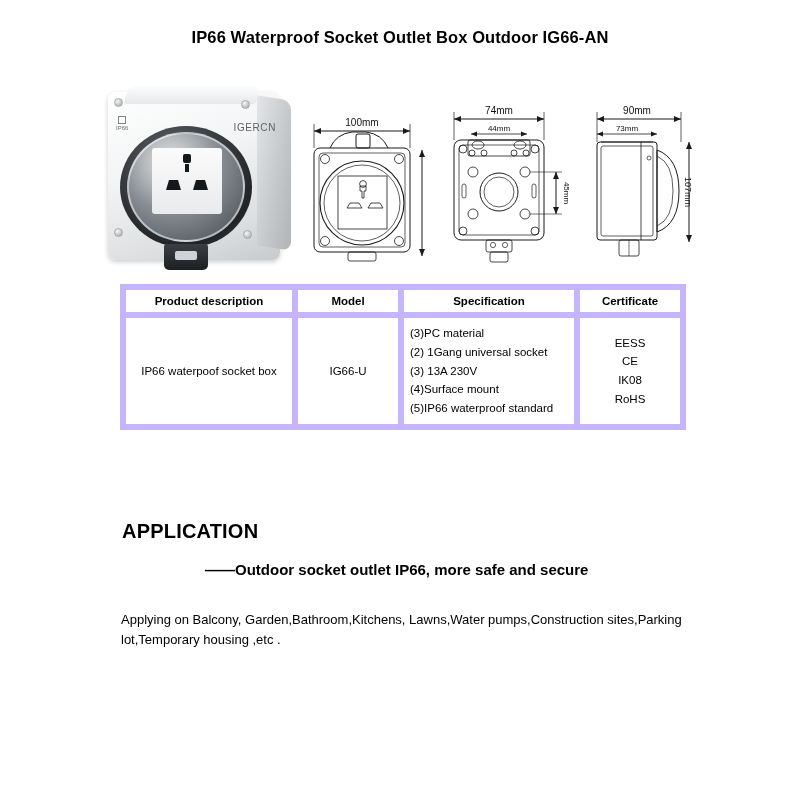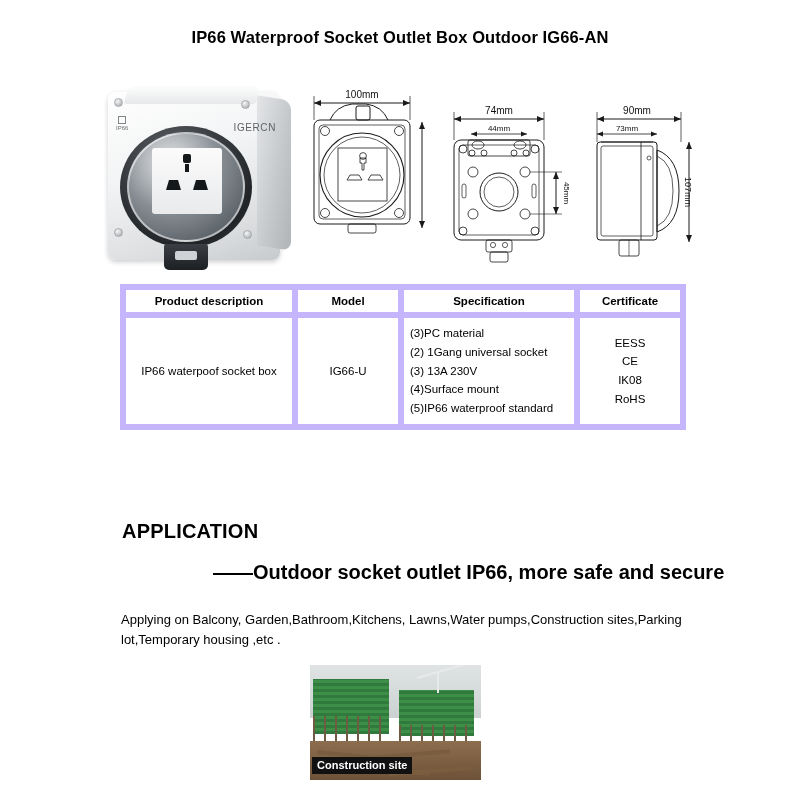--- a/index.html
+++ b/index.html
@@ -156,22 +156,22 @@
 
   
   .app-heading {
     position: absolute;
     left: 122px; top: 520px;
     font-size: 20px; font-weight: bold;
     letter-spacing: .2px;
   }
   .app-sub {
     position: absolute;
-    left: 213px; top: 561px;
-    font-size: 20px; font-weight: bold;
+    left: 205px; top: 561px;
+    font-size: 15px; font-weight: bold;
     white-space: nowrap;
   }
   .app-para {
     position: absolute;
     left: 121px; top: 610px;
     width: 562px;
     font-size: 13px;
     line-height: 1.52;
   }
 
@@ -305,21 +305,21 @@
   <div class="clear-cover"></div>
   <div class="socket-face">
     <div class="pin earth"></div>
     <div class="pin earth2"></div>
     <div class="pin l"></div>
     <div class="pin r"></div>
   </div>
   <div class="latch"></div>
 </div>
 
-<div class="tech" style="left:300px; top:76px;">
+<div class="tech" style="left:300px; top:104px;">
   <svg width="130" height="175" viewBox="0 0 130 175">
     <g stroke="#1a1a1a" fill="none" stroke-width="1">
 
       <line x1="14" y1="27" x2="110" y2="27"></line>
       <path d="M14 27 l7 -3 v6 z" fill="#1a1a1a" stroke="none"></path>
       <path d="M110 27 l-7 -3 v6 z" fill="#1a1a1a" stroke="none"></path>
       <line x1="14" y1="20" x2="14" y2="44" stroke-width=".7"></line>
       <line x1="110" y1="20" x2="110" y2="44" stroke-width=".7"></line>
 
       <rect x="14" y="44" width="96" height="104" rx="6"></rect>
@@ -479,29 +479,14 @@
   </tbody>
 </table>
 
 <div class="app-heading">APPLICATION</div>
 <div class="app-sub">——Outdoor socket outlet IP66, more safe and secure</div>
 <div class="app-para">Applying on Balcony, Garden,Bathroom,Kitchens, Lawns,Water pumps,Construction sites,Parking lot,Temporary housing ,etc .</div>
 
 <div class="app-photos">
 
 
-  <div class="ph p2">
-    <div class="cs-sky"></div>
-    <div class="cs-net" style="left:2%; top:12%; width:44%; height:48%;"></div>
-    <div class="cs-net" style="left:52%; top:22%; width:44%; height:40%;"></div>
-    <div class="cs-frame" style="left:2%; top:44%; width:44%; height:26%;"></div>
-    <div class="cs-frame" style="left:52%; top:52%; width:44%; height:18%;"></div>
-    <div class="cs-crane" style="left:62%; top:4%; width:30%; height:2px; transform:rotate(-16deg);"></div>
-    <div class="cs-crane" style="left:74%; top:6%; width:2px; height:18%;"></div>
-    <div class="cs-ground"></div>
-    <div class="cs-beam" style="left:4%; top:74%; width:40%; transform:rotate(6deg);"></div>
-    <div class="cs-beam" style="left:30%; top:80%; width:52%; transform:rotate(-5deg);"></div>
-    <div class="cs-beam" style="left:10%; top:88%; width:60%; transform:rotate(3deg);"></div>
-    <div class="cs-beam" style="left:46%; top:93%; width:48%; transform:rotate(-4deg);"></div>
-    <div class="cap" style="background:#111;">Construction site</div>
-  </div>
 
 </div>
 
 </body></html>

